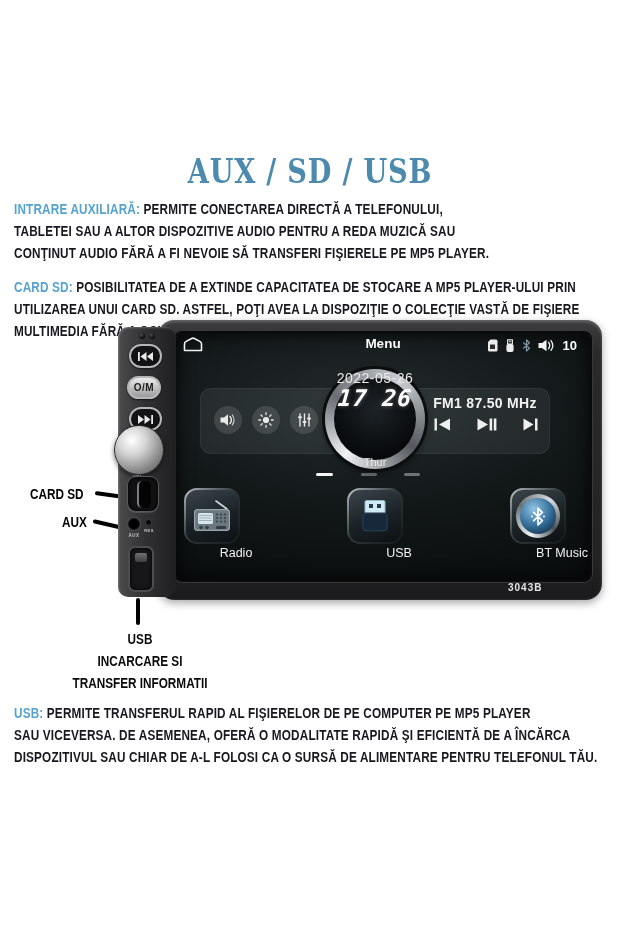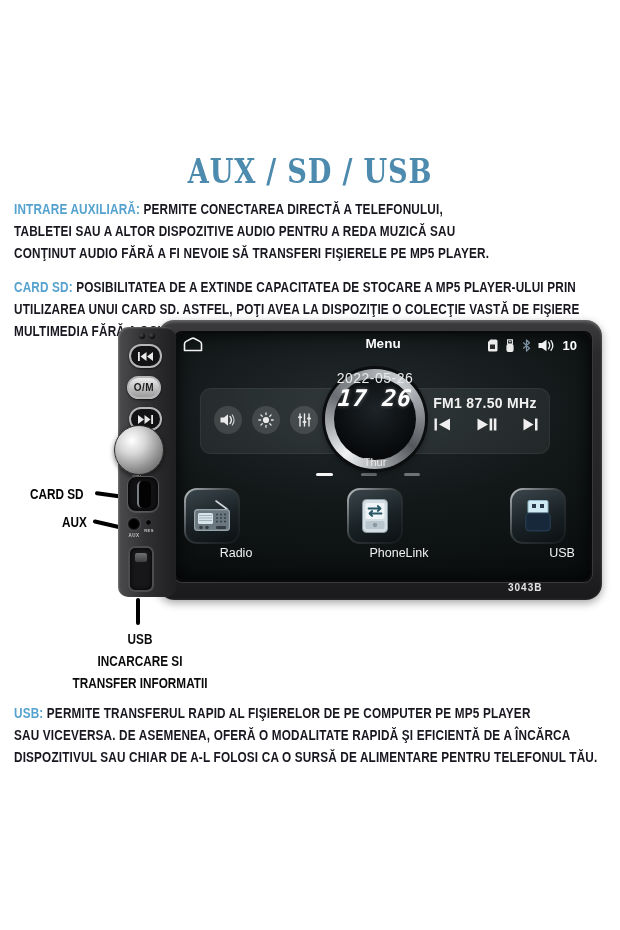--- a/index.html
+++ b/index.html
@@ -262,53 +262,52 @@
                 </g>
             <circle cx="9" cy="27.5" r="1.8" fill="#323c42"></circle>
                 <circle cx="15" cy="27.5" r="1.8" fill="#323c42"></circle>
             <rect x="24" y="26" width="10" height="3" rx="1.2" fill="#323c42"></rect>
           </svg>
         </div>
           </div>
         <div class="applabel nw">Radio</div>
       </div>
 
-      <div class="app">
-        <div class="tile">
-            <div class="tilein">
-          <svg width="32" height="36" viewBox="0 0 32 36">
-            <rect x="3.5" y="1.5" width="25" height="33" rx="4" fill="#d4dde2" stroke="#8a9aa4" stroke-width="1"></rect>
-            <rect x="6.5" y="5" width="19" height="16" rx="1.8" fill="#eef4f7"></rect>
-            <g stroke="#265666" stroke-width="1.8" fill="none" stroke-linecap="round" stroke-linejoin="round">
-              <path d="M9.5 10.5 H21.5 M21.5 10.5 L18.8 8 M21.5 10.5 L18.8 13"></path>
-              <path d="M22.5 15.5 H10.5 M10.5 15.5 L13.2 13 M10.5 15.5 L13.2 18"></path>
-            </g>
-            <rect x="6.5" y="23" width="19" height="8" rx="1.5" fill="#b9c6cd"></rect>
-            <circle cx="16" cy="27" r="2.2" fill="#8a9aa4"></circle>
-          </svg>
-        </div>
-          </div>
-        <div class="applabel nw">PhoneLink</div>
-      </div>
 
       <div class="app">
         <div class="tile">
             <div class="tilein">
           <svg width="34" height="36" viewBox="0 0 34 36">
             <rect x="7" y="2.5" width="20" height="13" rx="1.5" fill="#cfe9f5" stroke="#8fb9cc" stroke-width="1"></rect>
             <rect x="11" y="6" width="4" height="4" fill="#27394a"></rect>
             <rect x="19" y="6" width="4" height="4" fill="#27394a"></rect>
             <rect x="4" y="14.5" width="26" height="19" rx="4.5" fill="#22384a"></rect>
             <rect x="5.5" y="16" width="23" height="16" rx="3.5" fill="#16283a"></rect>
           </svg>
         </div>
           </div>
         <div class="applabel nw">USB</div>
       </div>
 
+      <div class="app">
+        <div class="tile">
+            <div class="tilein">
+          <div class="btring">
+                <div class="btcore">
+            <svg width="14" height="19" viewBox="0 0 14 19">
+              <path d="M7 1.2 V17.8 M7 1.2 L11.3 5.4 L2.7 13.6 M7 17.8 L11.3 13.6 L2.7 5.4" fill="none" stroke="#fff" stroke-width="1.7" stroke-linejoin="round" stroke-linecap="round"></path>
+              <circle cx="1" cy="9.5" r="0.9" fill="#fff"></circle>
+                    <circle cx="13" cy="9.5" r="0.9" fill="#fff"></circle>
+            </svg>
+          </div>
+              </div>
+        </div>
+          </div>
+        <div class="applabel nw">BT Music</div>
+      </div>
 
 
     </div>
   </div>
 
   <div class="abs model nw">3043B</div>
 </div>
 
 <div class="abs callout nw" style="left:30px;top:486px;">CARD SD</div>
 <div class="abs ptr" style="left:95px;top:491px;width:35px;height:4px;transform:rotate(8deg);transform-origin:left center;"></div>

